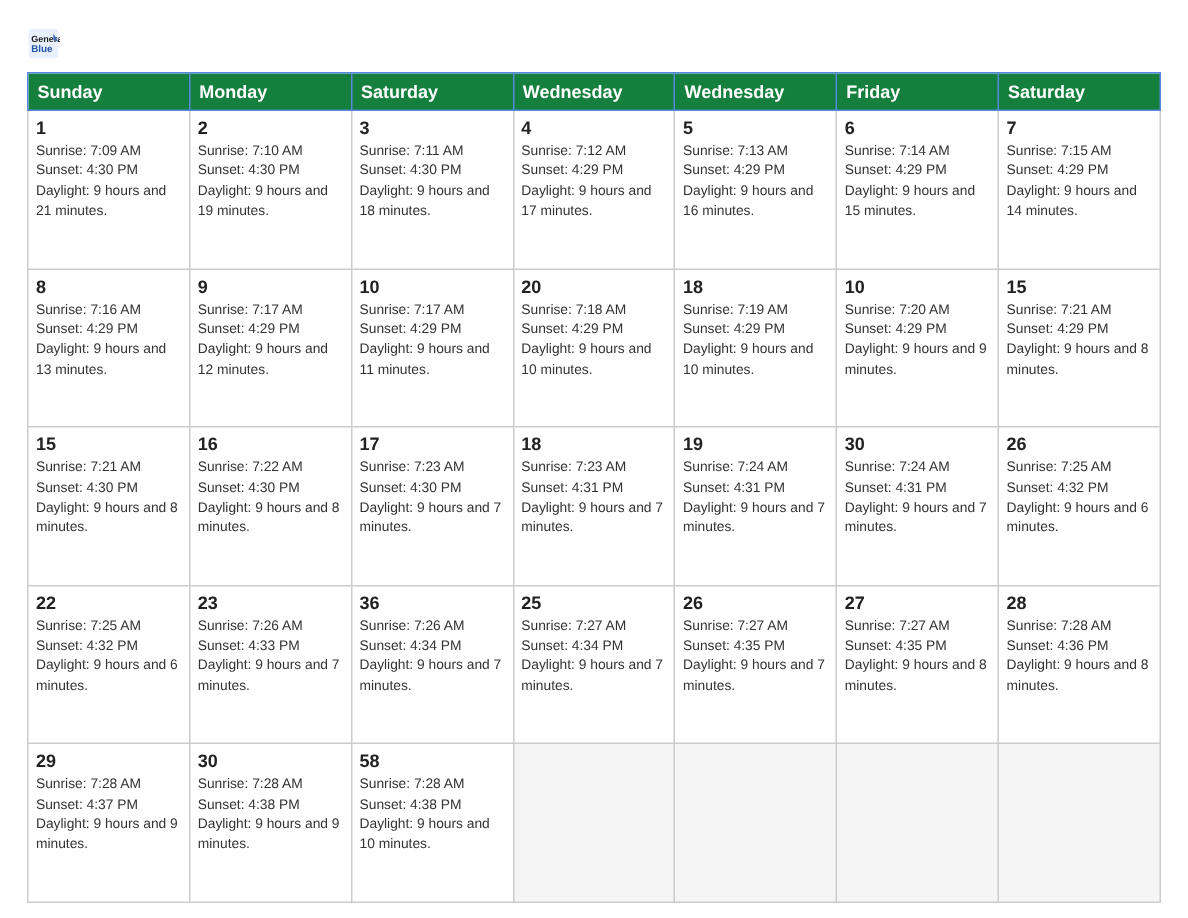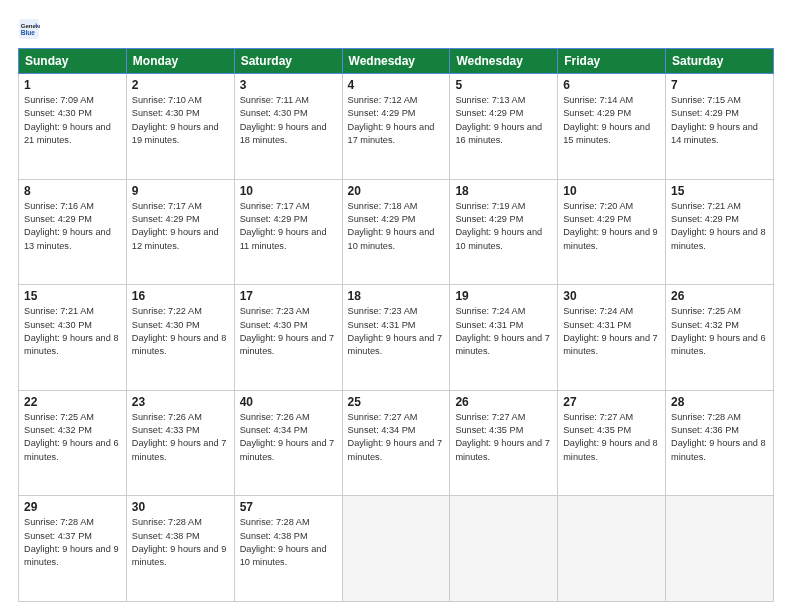--- a/index.html
+++ b/index.html
@@ -228,21 +228,21 @@
         <tr class="week-row">
           <td>
             <span class="day-num">22</span>
             <div class="day-info">Sunrise: 7:25 AM<br>Sunset: 4:32 PM<br>Daylight: 9 hours and 6 minutes.</div>
           </td>
           <td>
             <span class="day-num">23</span>
             <div class="day-info">Sunrise: 7:26 AM<br>Sunset: 4:33 PM<br>Daylight: 9 hours and 7 minutes.</div>
           </td>
           <td>
-            <span class="day-num">40</span>
+            <span class="day-num">36</span>
             <div class="day-info">Sunrise: 7:26 AM<br>Sunset: 4:34 PM<br>Daylight: 9 hours and 7 minutes.</div>
           </td>
           <td>
             <span class="day-num">25</span>
             <div class="day-info">Sunrise: 7:27 AM<br>Sunset: 4:34 PM<br>Daylight: 9 hours and 7 minutes.</div>
           </td>
           <td>
             <span class="day-num">26</span>
             <div class="day-info">Sunrise: 7:27 AM<br>Sunset: 4:35 PM<br>Daylight: 9 hours and 7 minutes.</div>
           </td>
@@ -258,21 +258,21 @@
         <tr class="week-row">
           <td>
             <span class="day-num">29</span>
             <div class="day-info">Sunrise: 7:28 AM<br>Sunset: 4:37 PM<br>Daylight: 9 hours and 9 minutes.</div>
           </td>
           <td>
             <span class="day-num">30</span>
             <div class="day-info">Sunrise: 7:28 AM<br>Sunset: 4:38 PM<br>Daylight: 9 hours and 9 minutes.</div>
           </td>
           <td>
-            <span class="day-num">57</span>
+            <span class="day-num">58</span>
             <div class="day-info">Sunrise: 7:28 AM<br>Sunset: 4:38 PM<br>Daylight: 9 hours and 10 minutes.</div>
           </td>
           <td class="empty"></td>
           <td class="empty"></td>
           <td class="empty"></td>
           <td class="empty"></td>
         </tr>
       </tbody>
   </table>
 </div>

